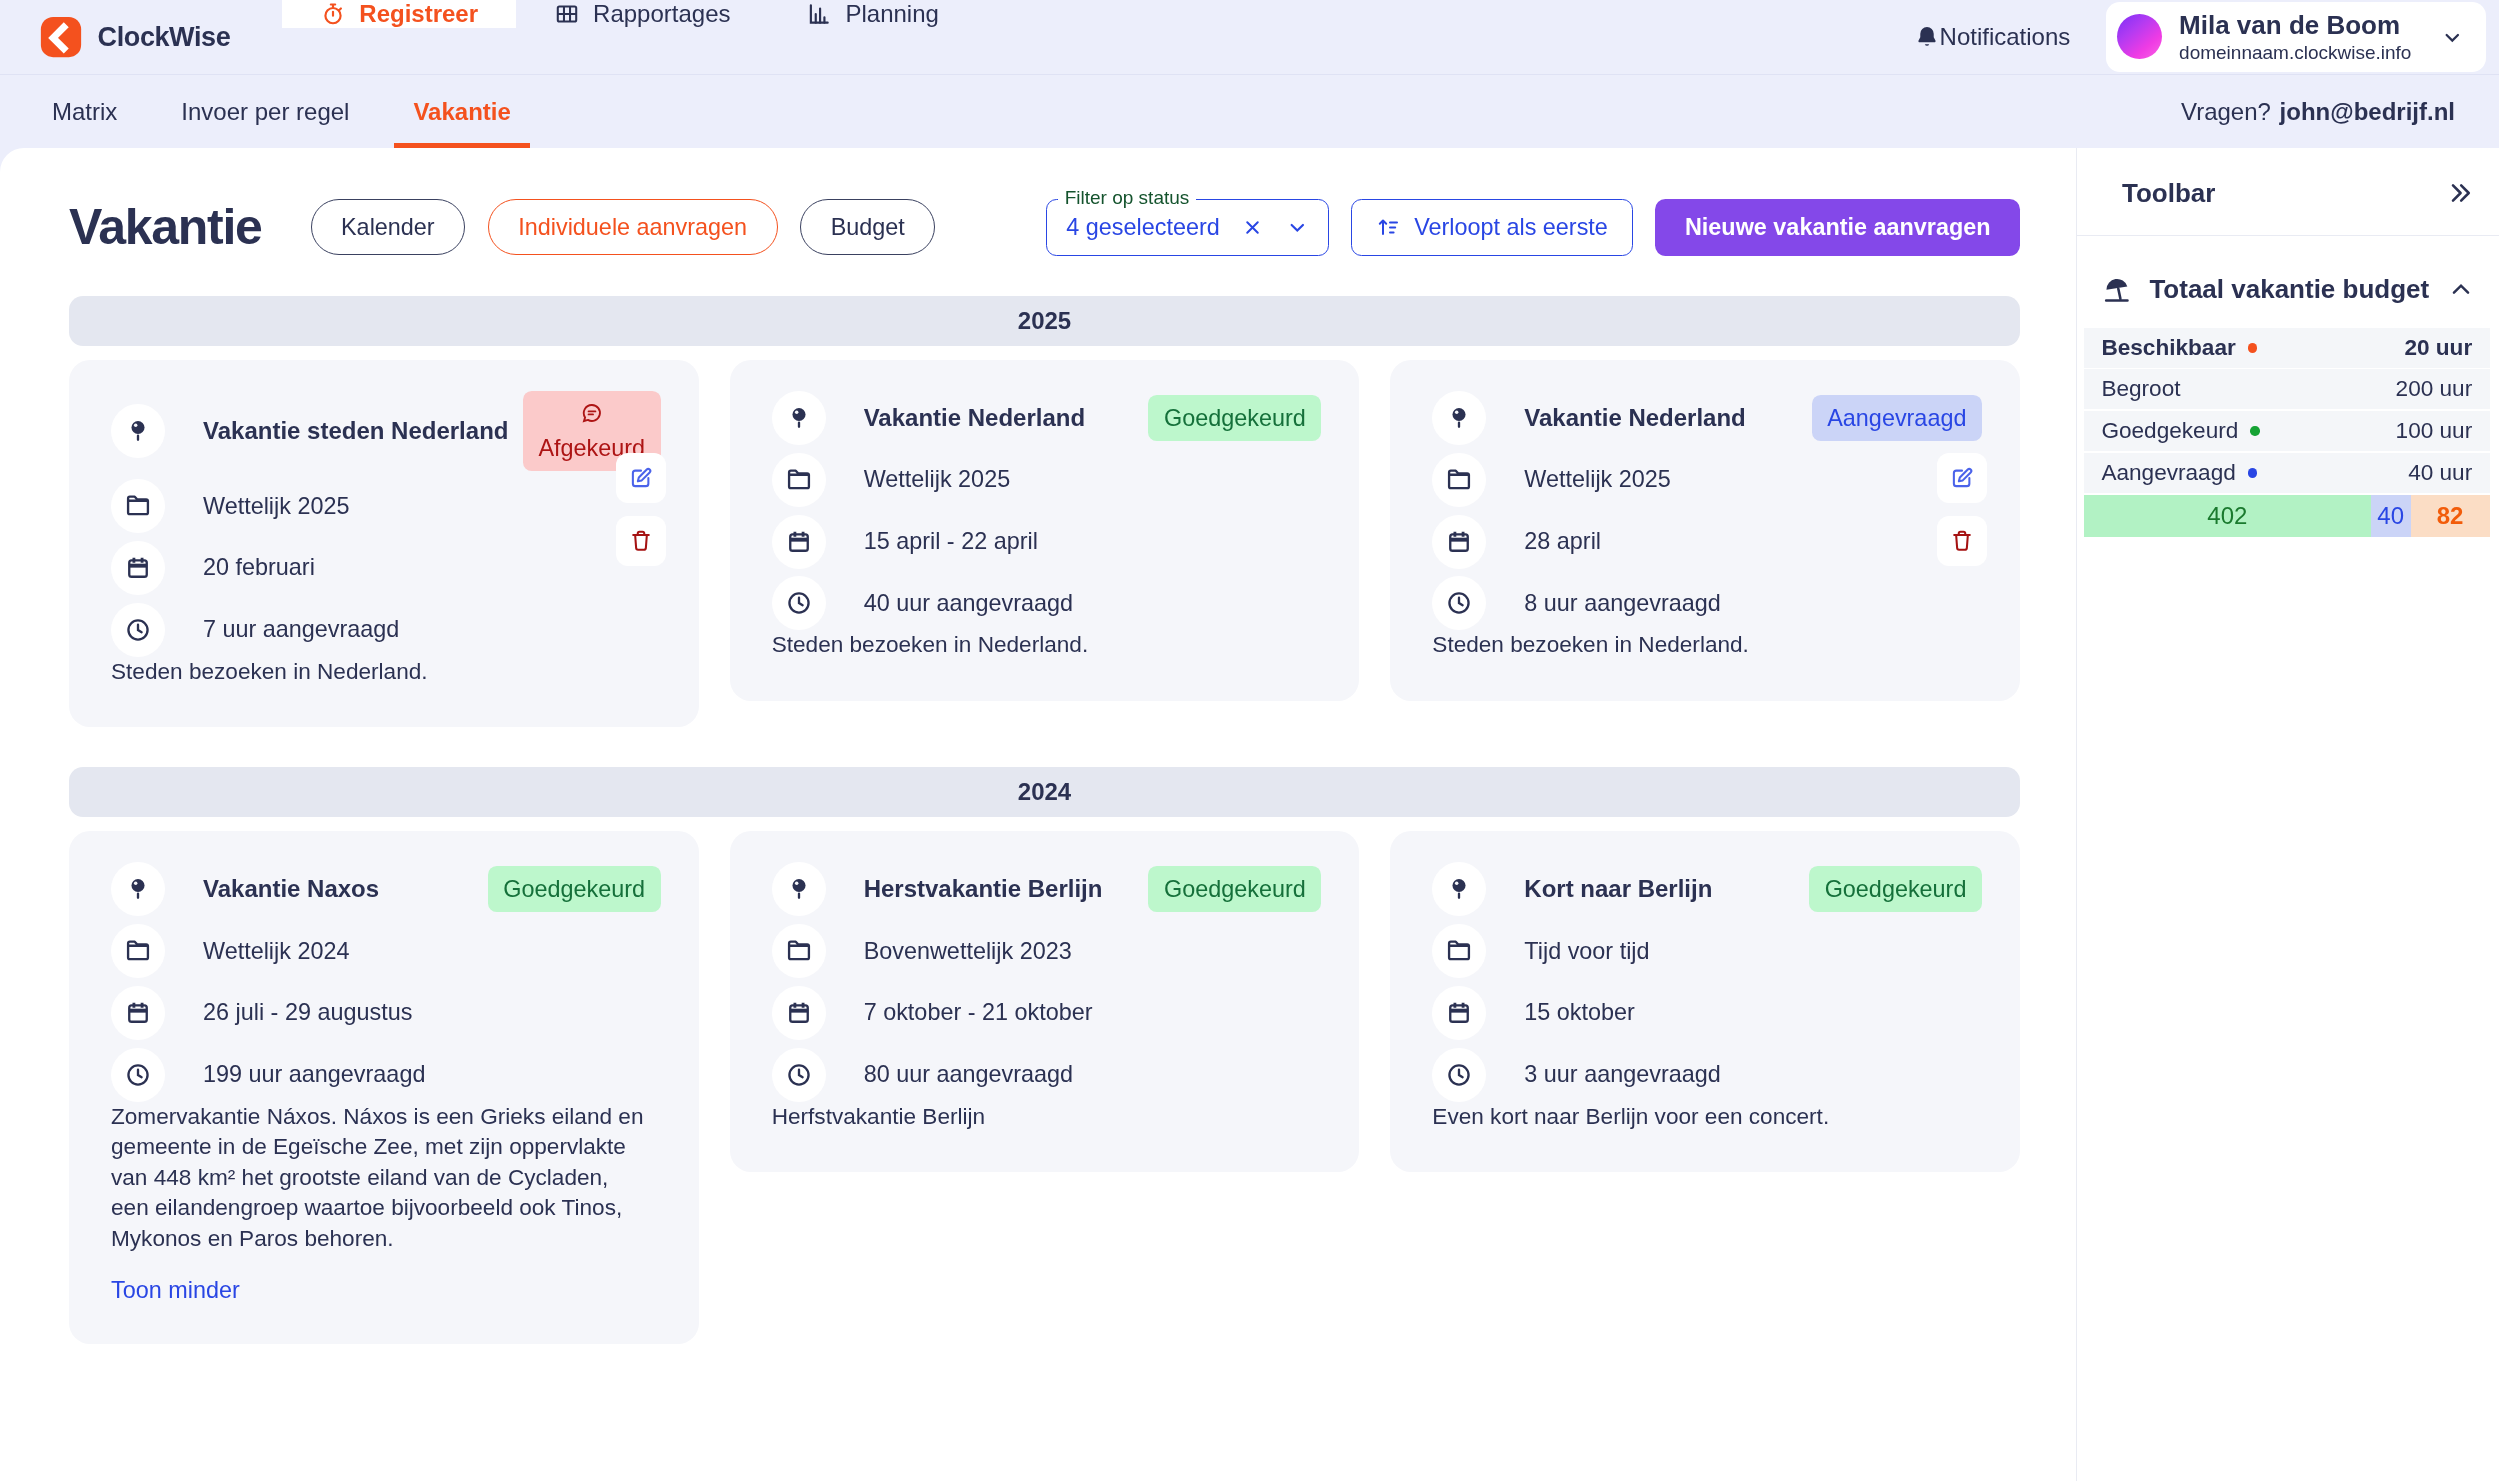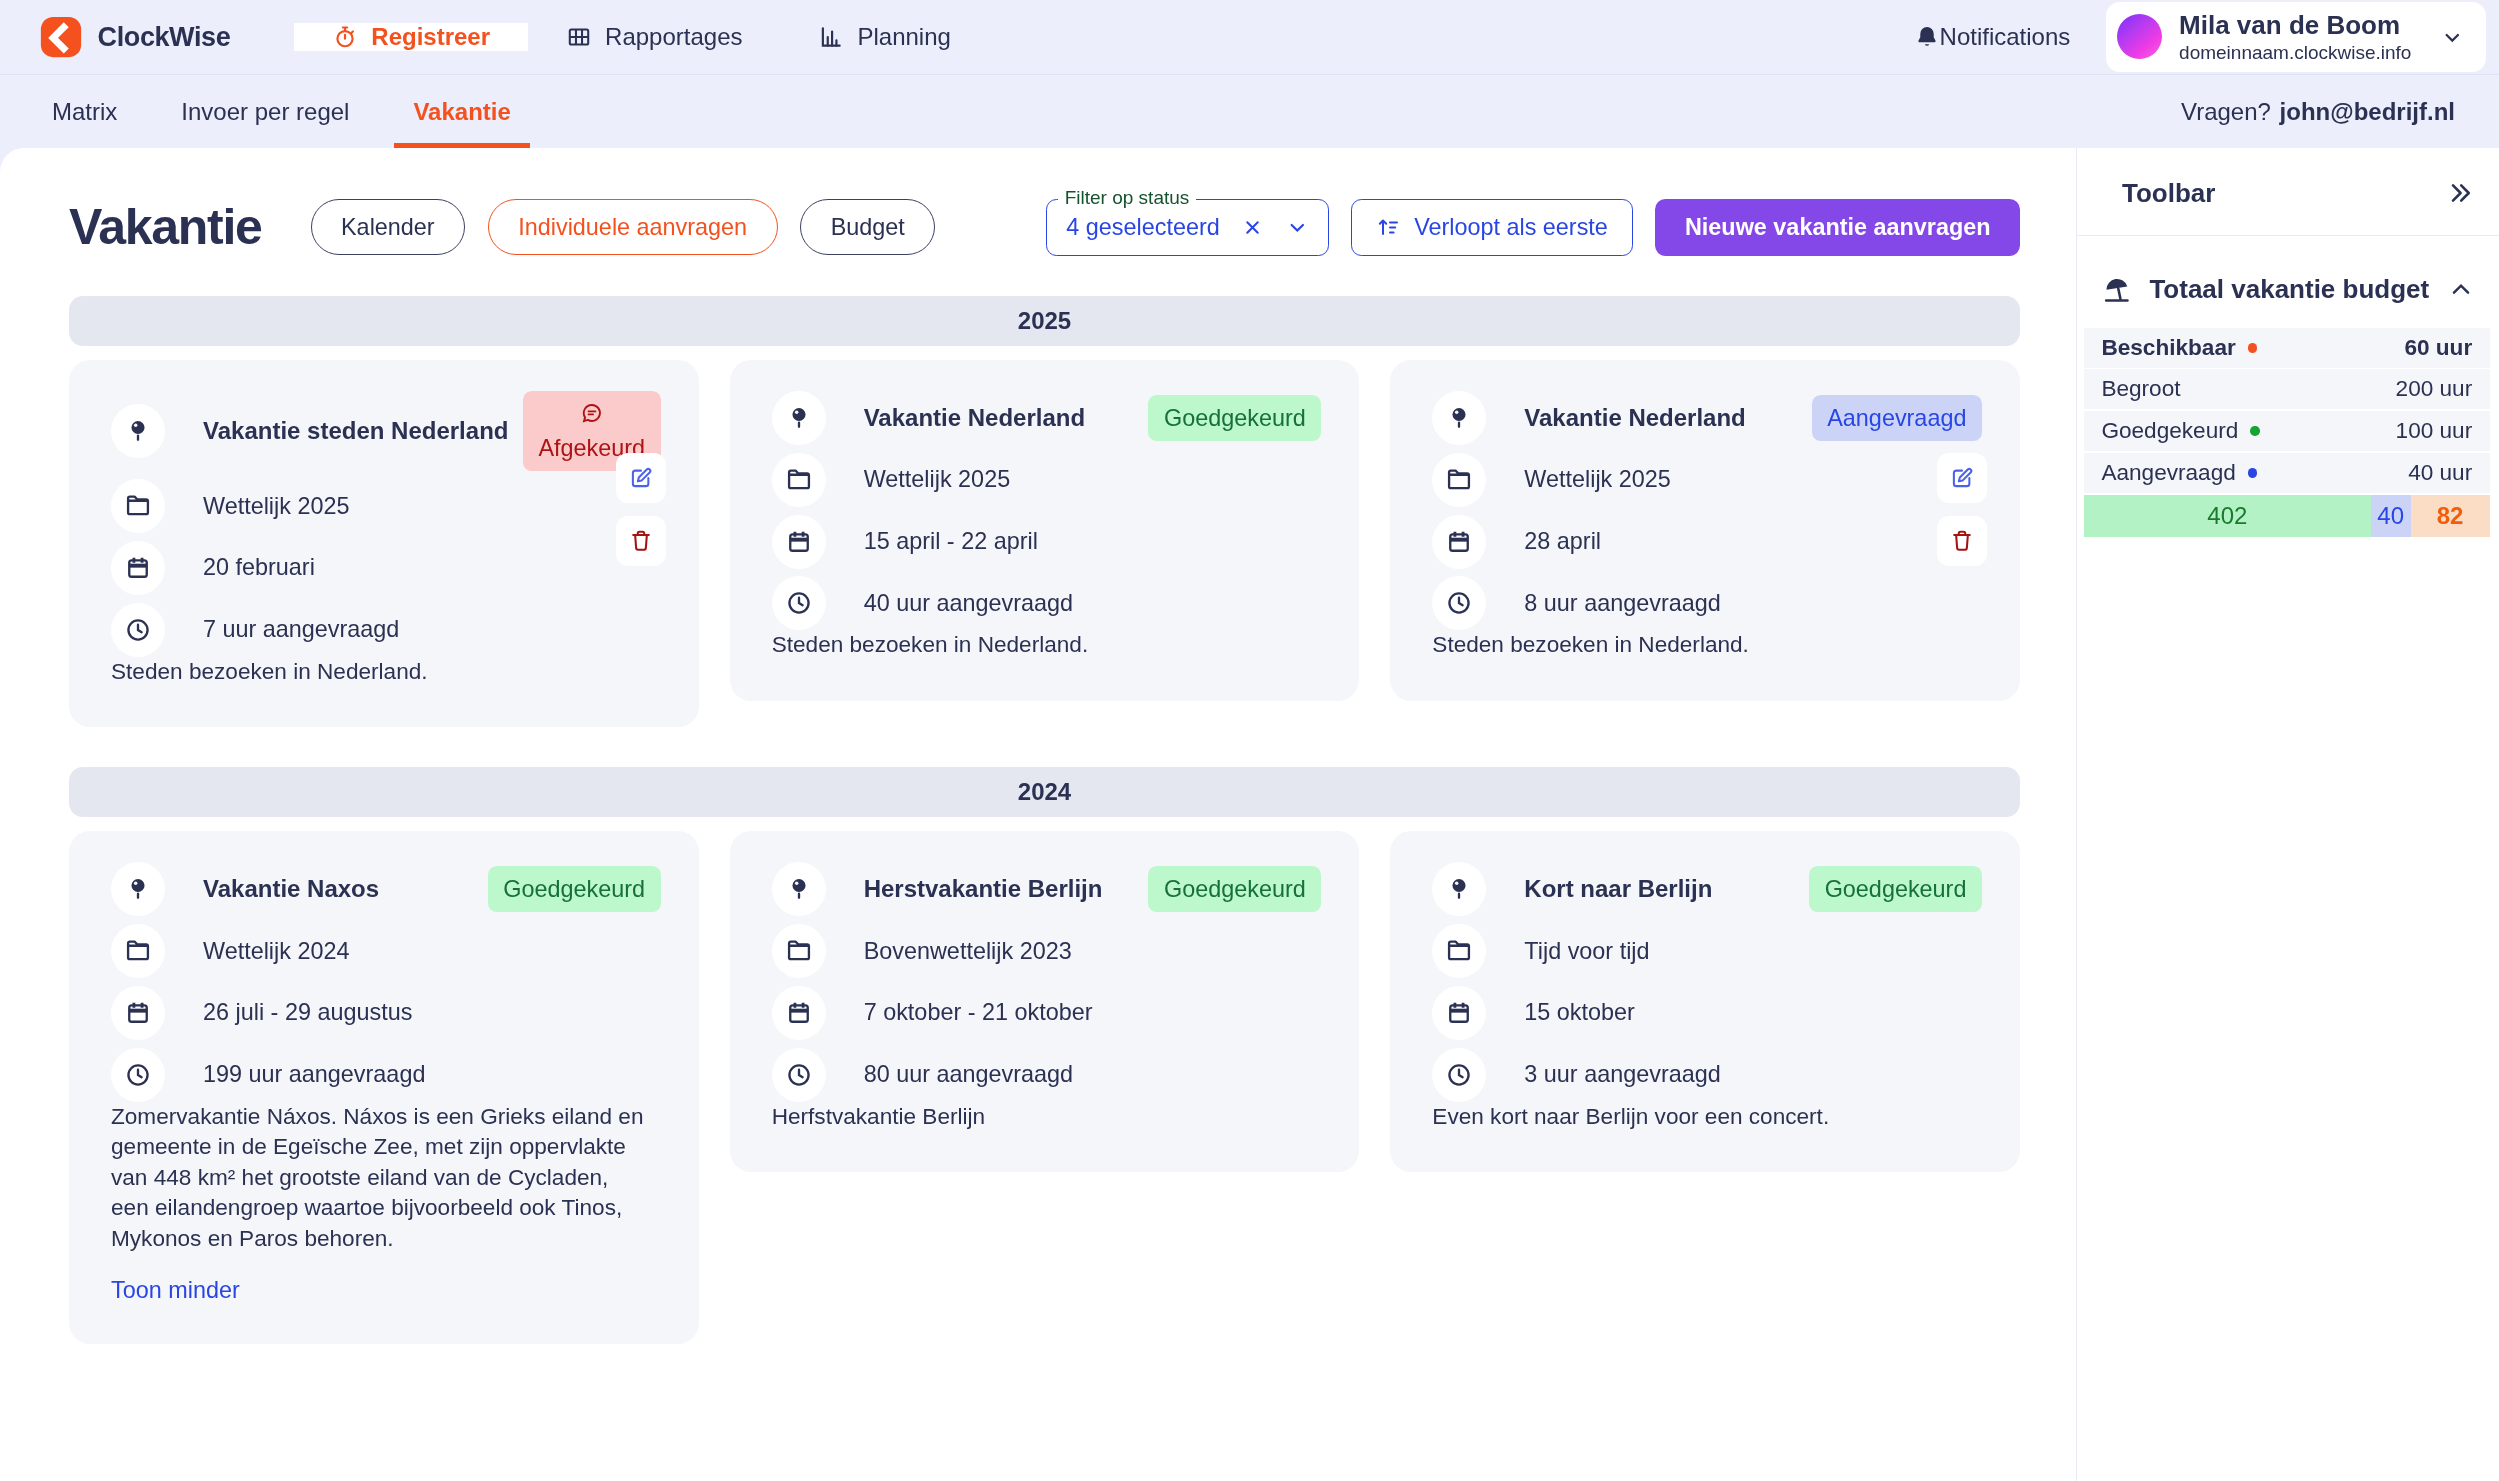--- a/index.html
+++ b/index.html
@@ -9,21 +9,21 @@
     background:#ECEEFB;
     color:#2B3152;
     overflow:hidden;
   }
   svg { display:block; }
 
   
   .topnav { height:75px; display:flex; align-items:center; padding-left:40px; border-bottom:1.7px solid #dfe2f4; }
   .brand { display:flex; align-items:center; gap:15.6px; margin-right:52px; }
   .brand-name { font-size:27px; font-weight:700; letter-spacing:-0.4px; }
-  .nav-tabs { display:flex; align-items:center; height:75px;margin-left:12px; }
+  .nav-tabs { display:flex; align-items:flex-start; height:75px; }
   .nav-tab { display:flex; align-items:center; gap:13px; padding:0 38px; font-size:24px; color:#2B3152; cursor:pointer; }
   .nav-tab.active { background:#ffffff; color:#F4511E; font-weight:700; }
   .topnav-right { margin-left:auto; display:flex; align-items:center; gap:36px; padding-right:14px; }
   .notif { display:flex; align-items:center; font-size:24px; }
   .user-pill { background:#ffffff; border-radius:14px; display:flex; align-items:center; gap:17.4px; padding:7.8px 22.6px 7.8px 10.4px; }
   .avatar { width:45px; height:45px; border-radius:50%;
     background:linear-gradient(140deg,#7b2ff7 0%,#b13bf2 35%,#ef3be4 70%,#fa64e4 100%); }
   .user-name { font-size:26px; font-weight:700; line-height:1.25; }
   .user-domain { font-size:19px; line-height:1.2; }
 
@@ -544,21 +544,21 @@
         <svg width="26" height="26" viewBox="0 0 24 24" fill="none" stroke="#2B3152" stroke-width="2.3" stroke-linecap="round">
             <path d="M5.5 14.5 12 8l6.5 6.5"></path>
           </svg>
       </span>
     </div>
 
     <div class="budget-table">
       <div class="budget-row bold">
         <span>Beschikbaar</span>
         <span class="dot dot--orange"></span>
-        <span class="val">60 uur</span>
+        <span class="val">20 uur</span>
       </div>
       <div class="budget-row">
         <span>Begroot</span>
         <span class="val">200 uur</span>
       </div>
       <div class="budget-row">
         <span>Goedgekeurd</span>
         <span class="dot dot--green"></span>
         <span class="val">100 uur</span>
       </div>

